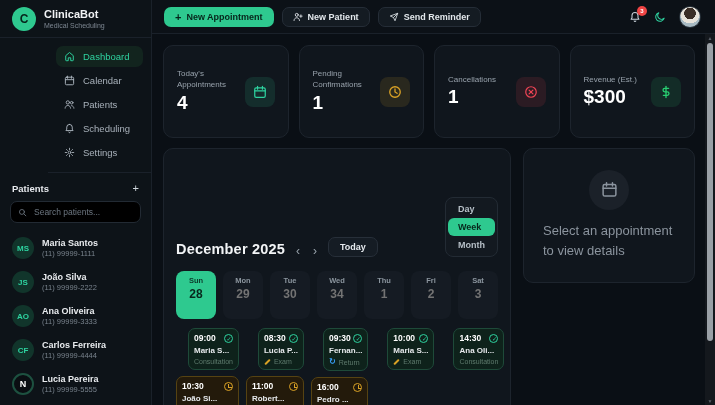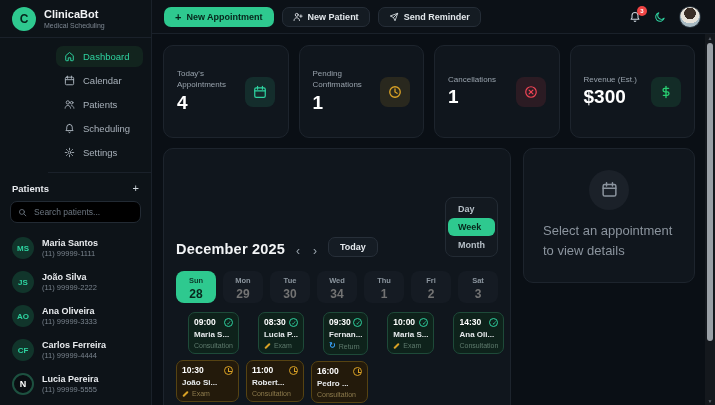--- a/index.html
+++ b/index.html
@@ -64,21 +64,21 @@
   .lower{display:flex;gap:12px;margin-top:10px;align-items:flex-start;}
   .cal-card{flex:1;background:#10161d;border:1px solid #1d242d;border-radius:10px;padding:12px;min-width:0;height:290px;}
   .cal-head{display:flex;align-items:flex-end;gap:9px;margin-top:36px;}
   .cal-title{font-size:14.5px;font-weight:bold;color:#f2f4f6;letter-spacing:.2px;}
   .cal-nav{color:#9aa4ad;font-size:12px;padding:0 2px;cursor:pointer;line-height:1;}
   .btn-today{background:#151c24;border:1px solid #272f39;color:#e6eaee;font-size:9px;font-weight:bold;border-radius:7px;padding:4px 11px;cursor:pointer;}
   .seg{margin-left:auto;background:#131920;border:1px solid #232b34;border-radius:8px;padding:2px;display:flex;flex-direction:column;}
   .seg-btn{font-size:9px;font-weight:bold;color:#b6bfc7;padding:4px 10px;border-radius:6px;cursor:pointer;}
   .seg-btn.active{background:#2ec98f;color:#07271c;}
   .days{display:grid;grid-template-columns:repeat(7,1fr);gap:7px;margin-top:14px;}
-  .day-cell{background:#151b23;border-radius:8px;text-align:center;padding:5px 0 2px;cursor:pointer;}
+  .day-cell{background:#151b23;border-radius:8px;text-align:center;padding:5px 0 18px;cursor:pointer;}
   .day-dow{font-size:7.5px;color:#8b959e;font-weight:bold;}
   .day-num{font-size:12px;color:#737373;font-weight:bold;margin-top:2px;}
   .day-cell.active{background:#2ec98f;}
   .day-cell.active .day-dow{color:#0d3a2b;}
   .day-cell.active .day-num{color:#08281d;}
   .cols{display:grid;grid-template-columns:repeat(7,1fr);gap:7px;margin-top:9px;align-items:start;}
   .chip{border-radius:7px;padding:4px 5px;margin-bottom:6px;border:1px solid;cursor:pointer;min-width:0;}
   .chip.confirmed{background:#0e221b;border-color:#1e4a39;margin-left:12px;}
   .chip.pending{background:#231a0b;border-color:#564312;}
   .chip.cancelled{background:#281018;border-color:#5a1f2c;}

